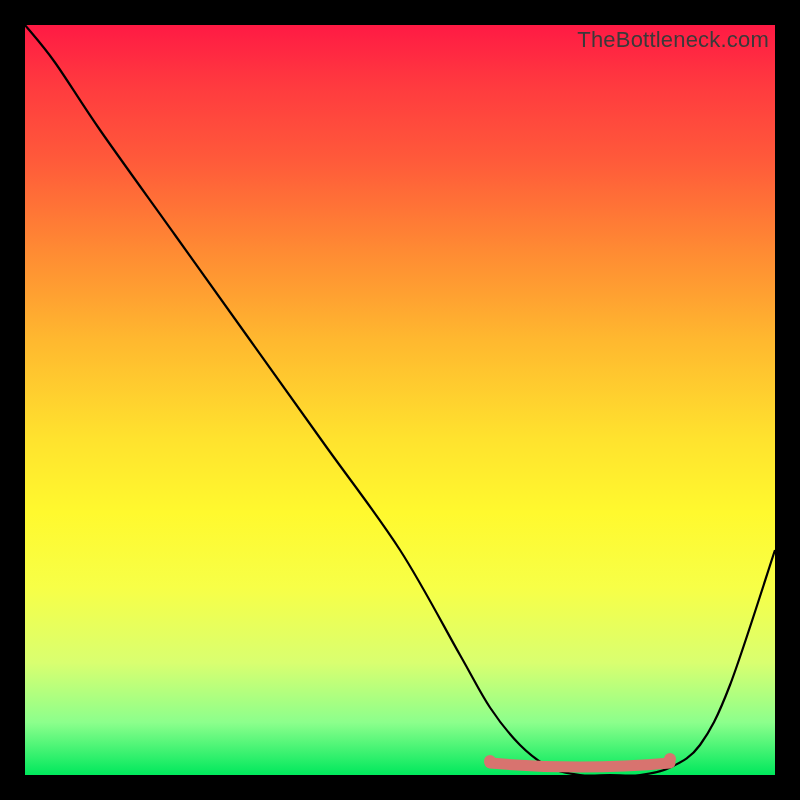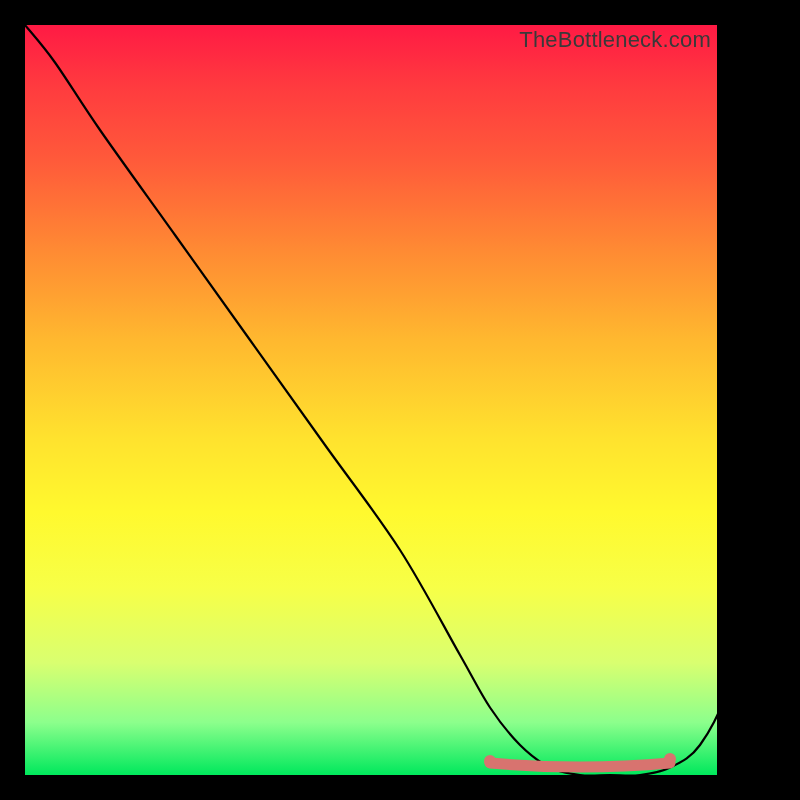--- a/index.html
+++ b/index.html
@@ -1,21 +1,21 @@
 <!DOCTYPE html>
 <html><head>
 <meta charset="utf-8">
 <style>
   * { margin: 0; padding: 0; box-sizing: border-box; }
   html, body { width: 800px; height: 800px; overflow: hidden; }
   body { background: #000; position: relative; font-family: Arial, Helvetica, sans-serif; }
   .frame {
     position: absolute;
     left: 25px; top: 25px;
-    width: 692px; height: 750px;
+    width: 750px; height: 750px;
     background: linear-gradient(to bottom,
       #ff1a44 0%,
       #ff3a3f 8%,
       #ff5a3a 18%,
       #ff8a33 30%,
       #ffb82f 42%,
       #ffe22e 55%,
       #fff92e 65%,
       #f7ff47 75%,
       #d9ff70 85%,

